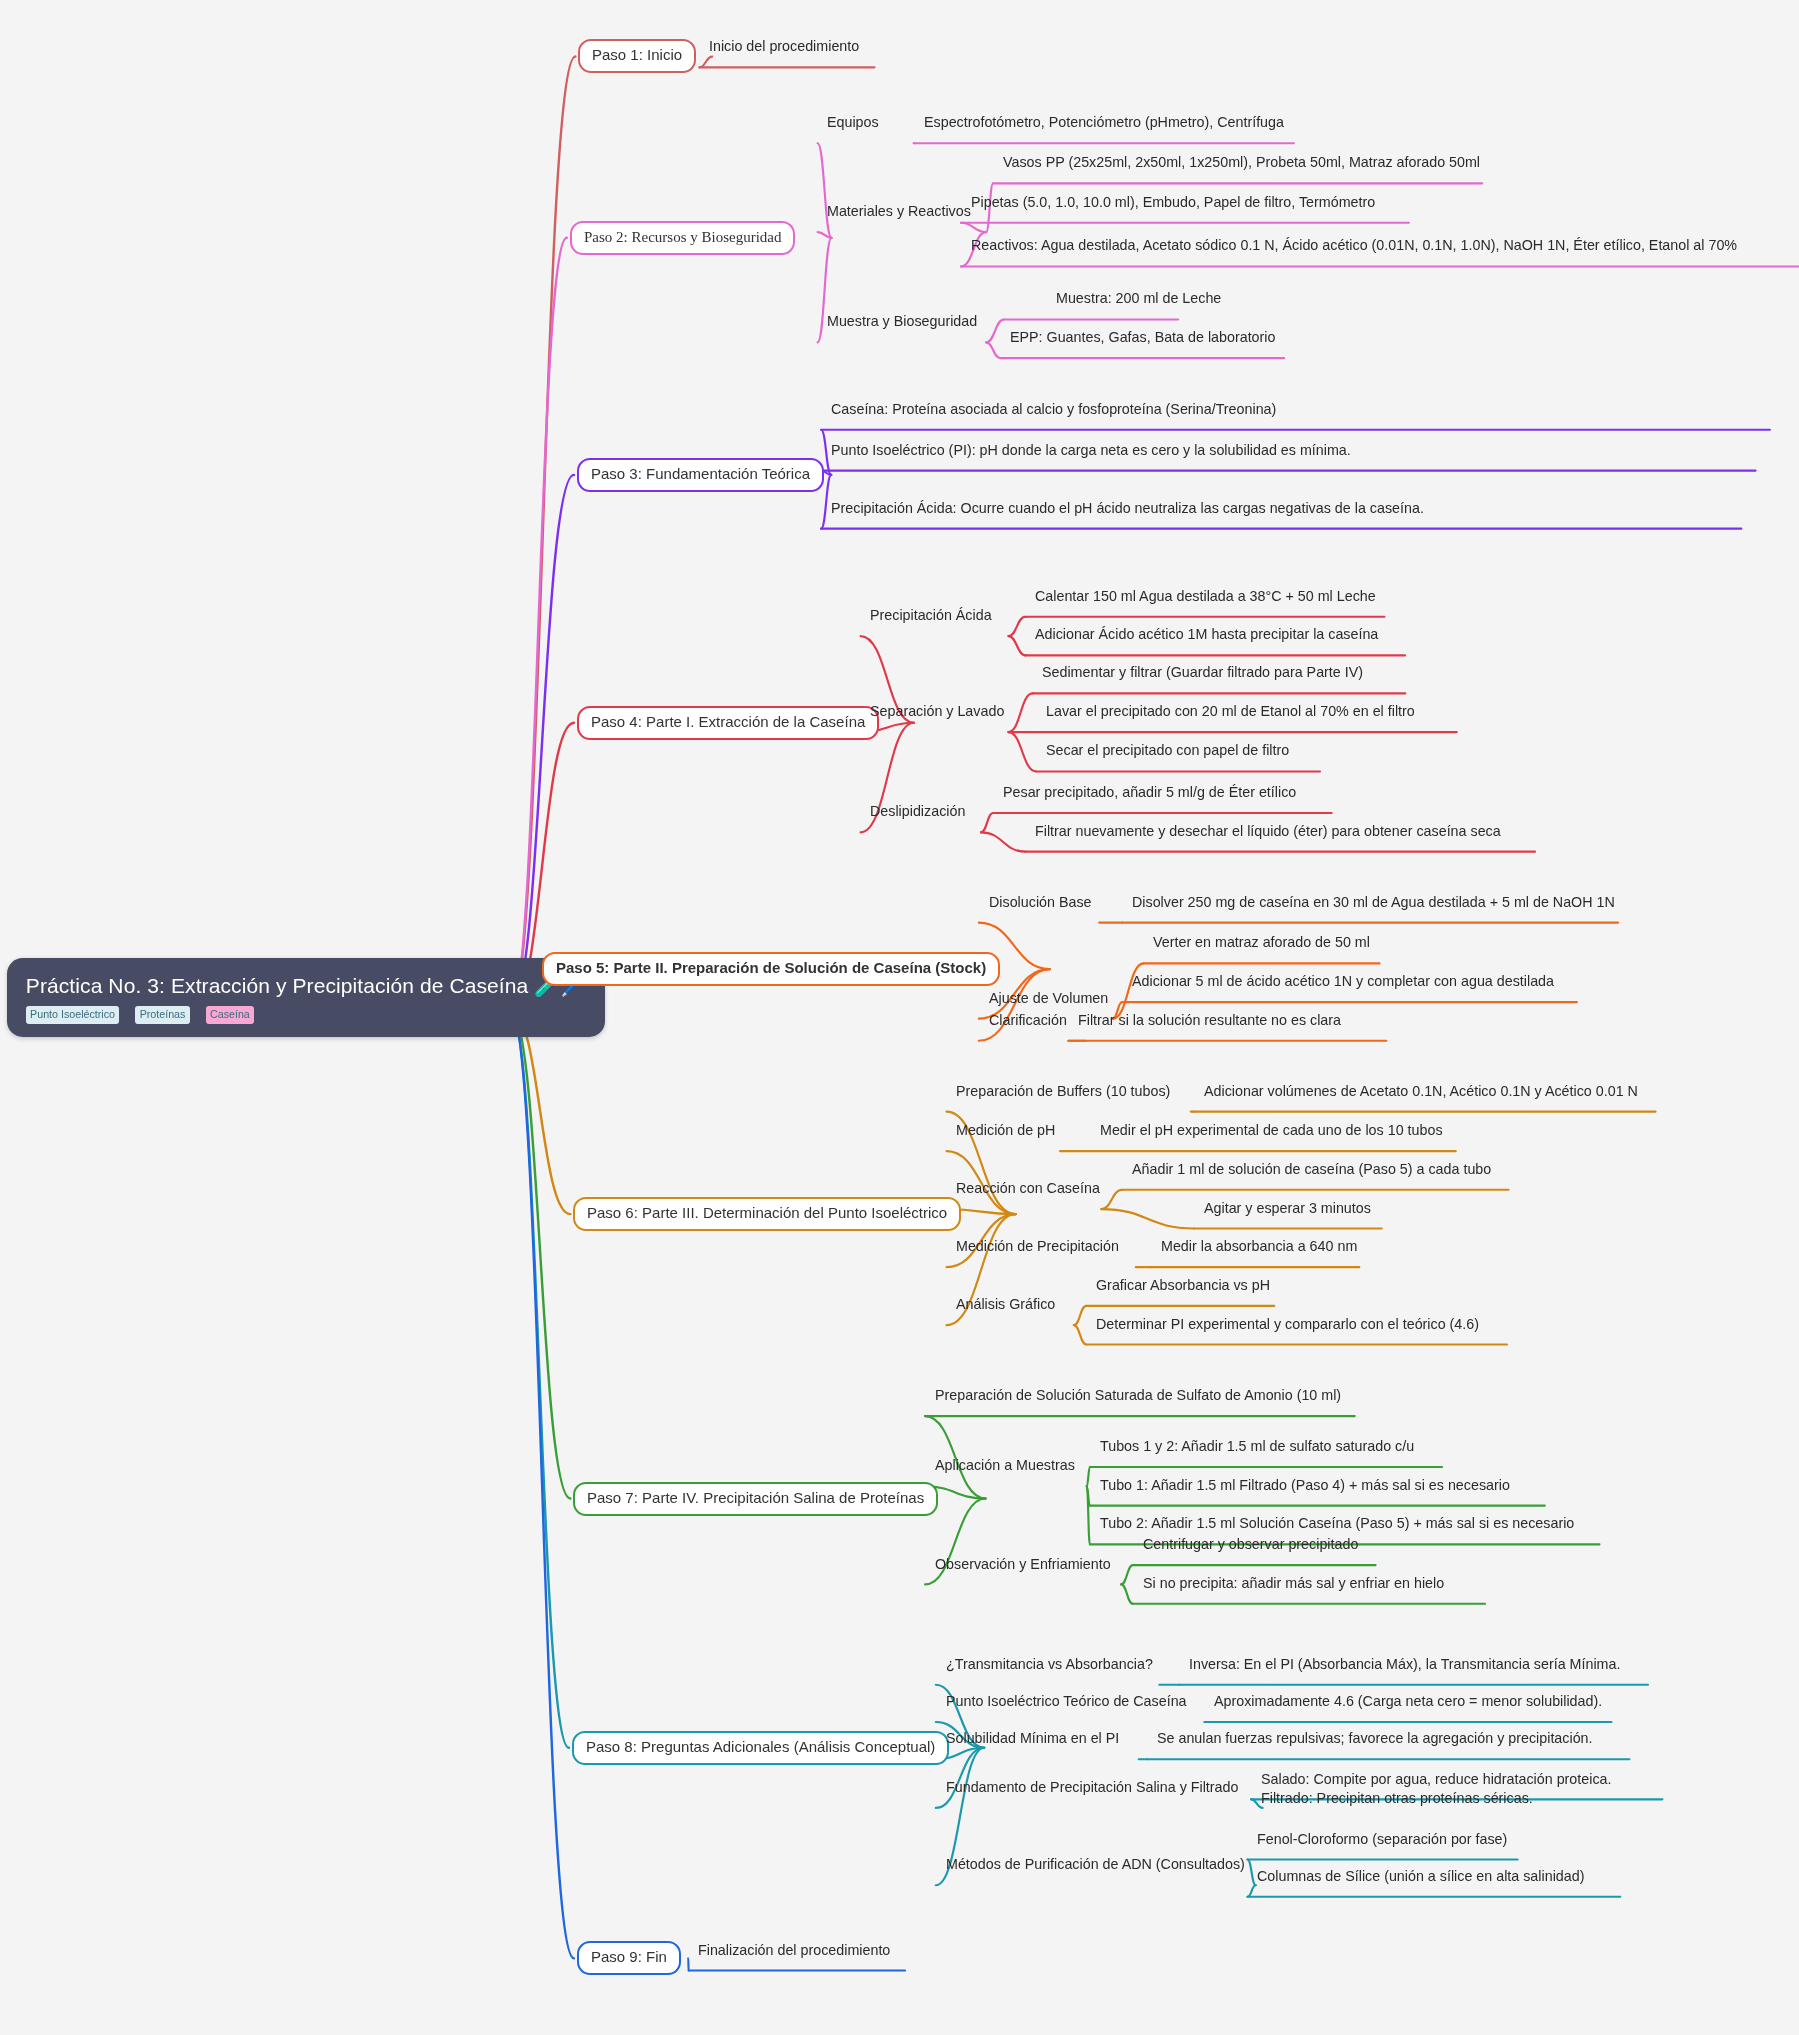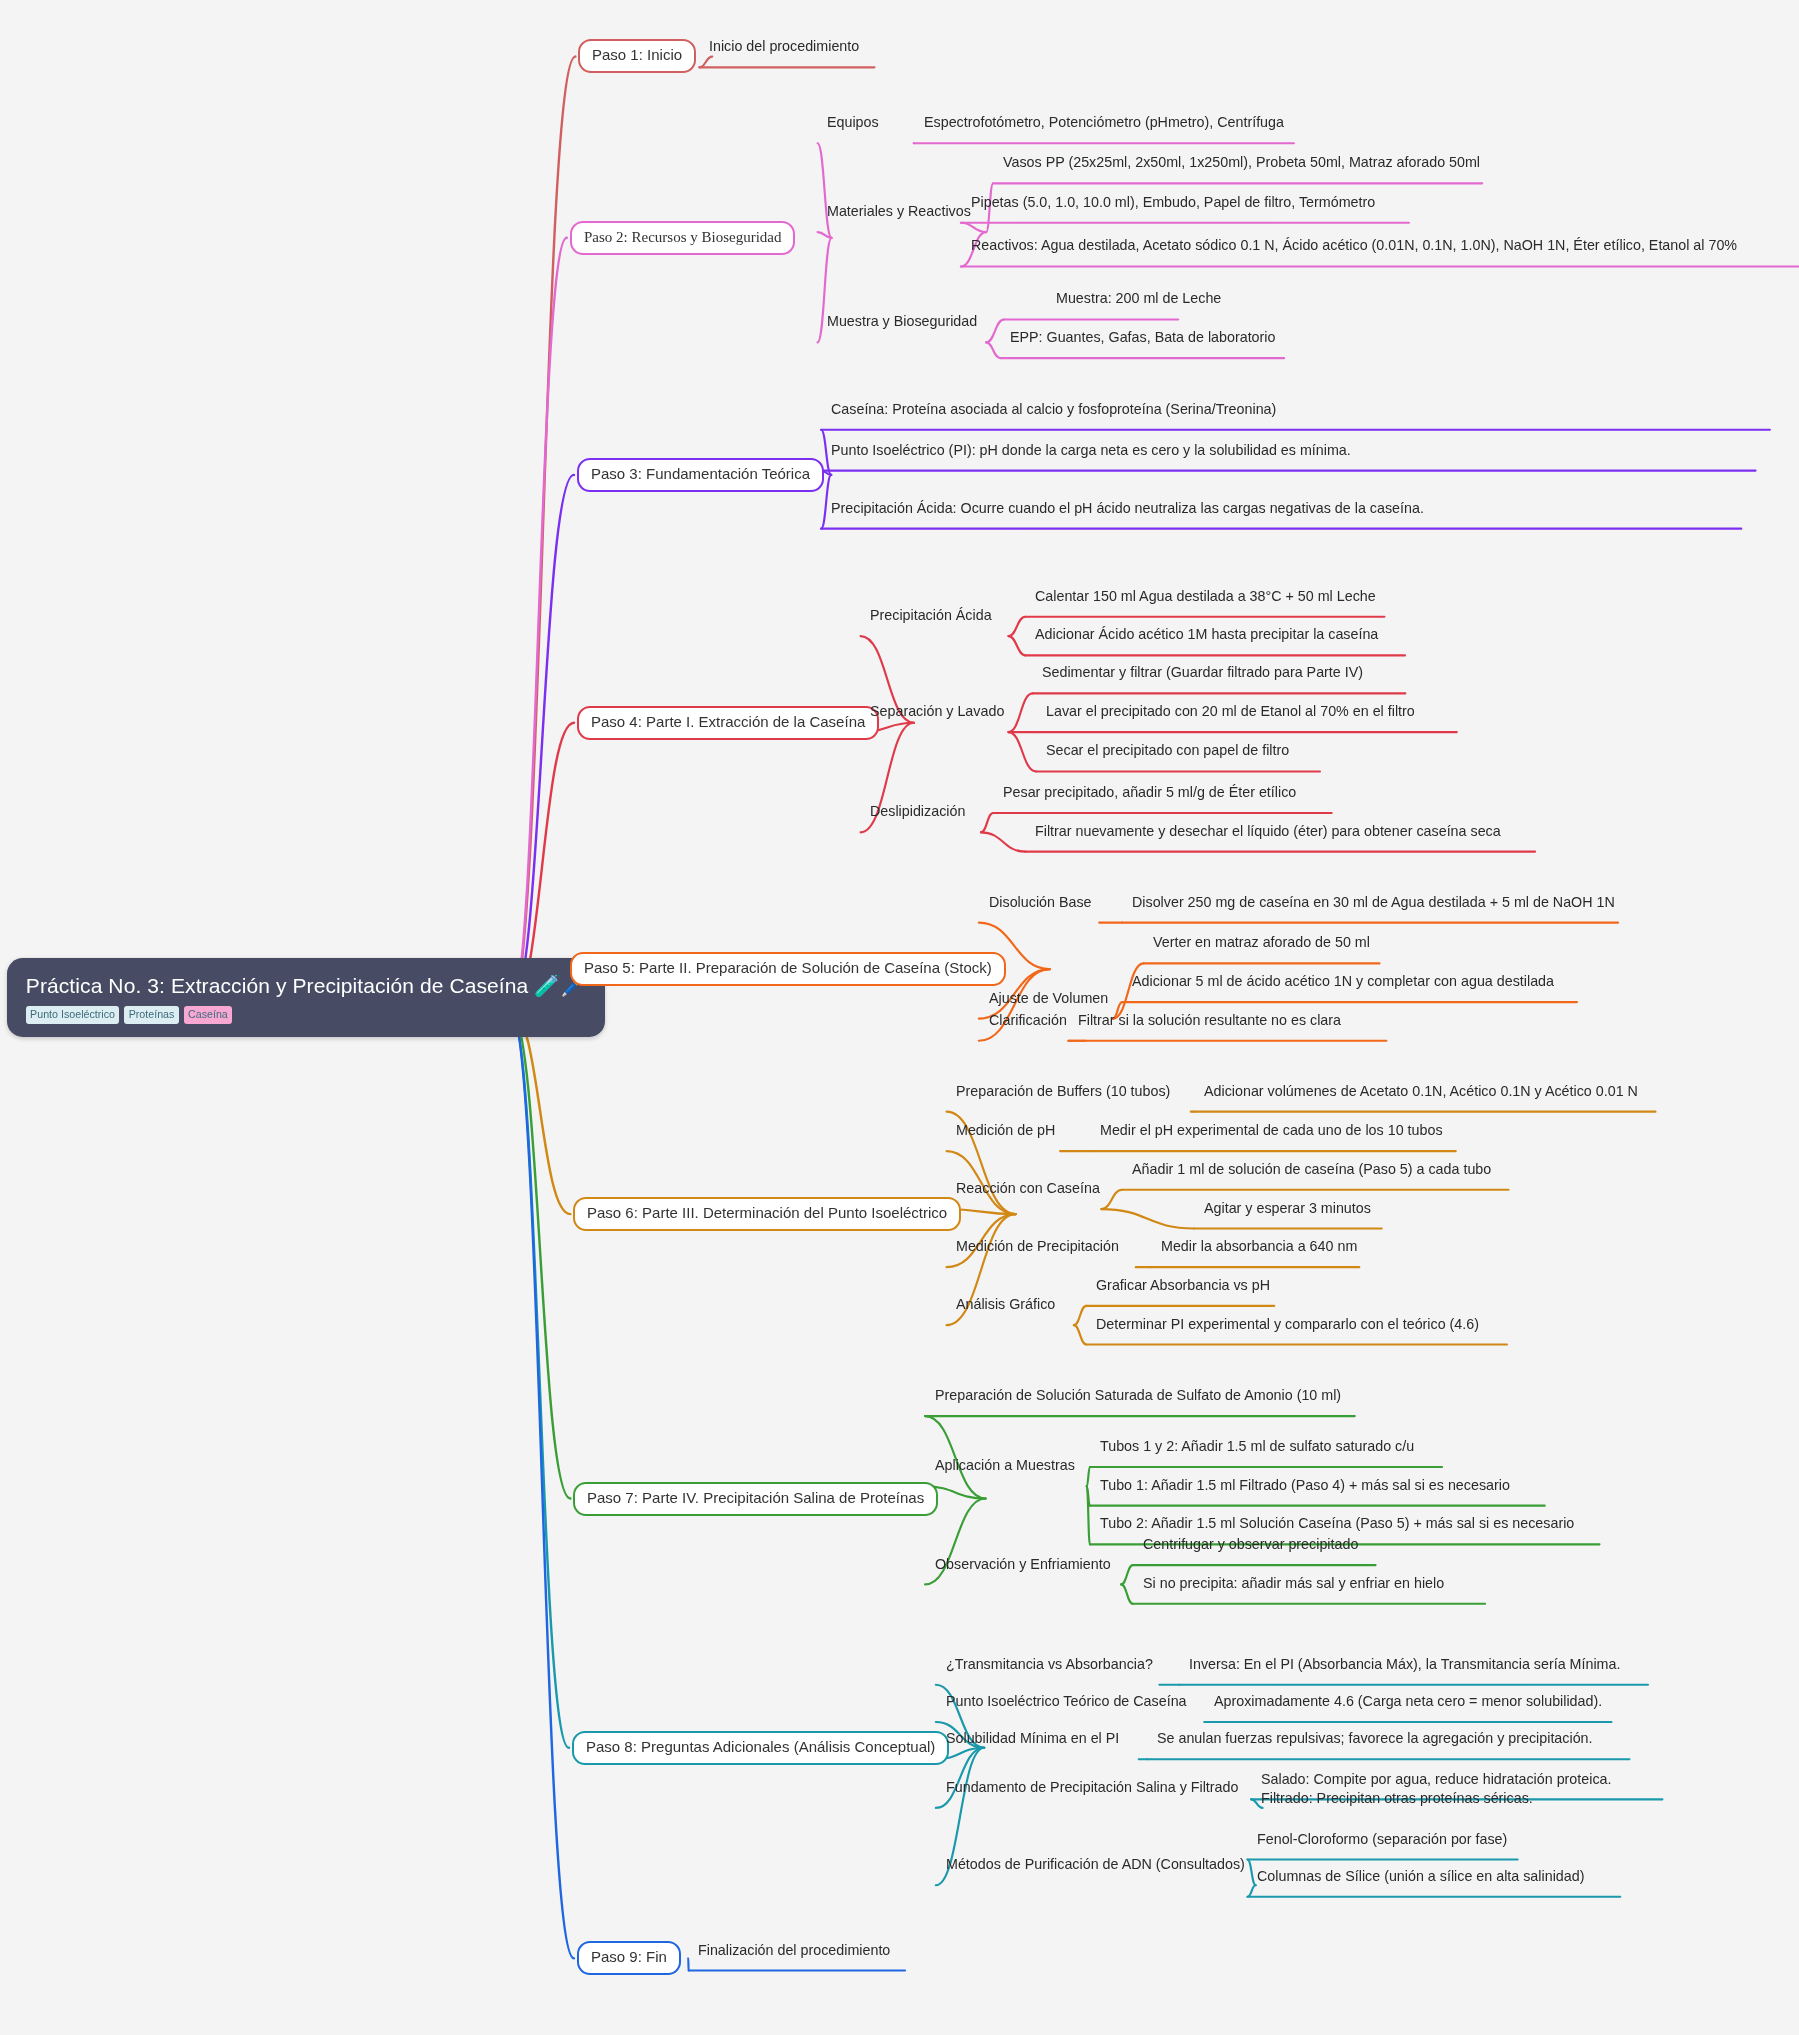--- a/index.html
+++ b/index.html
@@ -19,21 +19,21 @@
 
   .root{
     background:#474b63;
     color:#ffffff;
     border-radius:15.8px;
     padding:15.8px 18.6px 13px 18.6px;
     box-shadow:0 1.4px 4.3px rgba(0,0,0,.18);
     white-space:nowrap;
   }
   .root .rtitle{font-size:21px;letter-spacing:0.1px;line-height:1.15;}
-  .root .rtags{margin-top:7.9px;display:flex;gap:5px;}
+  .root .rtags{margin-top:7.9px;display:flex;gap:16px;}
   .root .rtag{
     background:#ddeef2;color:#3d6b7d;
     font-size:10.7px;line-height:1;
     padding:3.6px 4.3px 4.3px 4.3px;border-radius:2.9px;
   }
 
   .branch{
     background:#ffffff;
     border:2.9px solid #999;
     border-radius:13px;
@@ -195,21 +195,21 @@
       <div class="node lbl" style="left: 870px; top: 606px;"><span>Precipitación Ácida</span></div>
       <div class="node leaf" style="left: 1035px; top: 587px;"><span>Calentar 150 ml Agua destilada a 38°C + 50 ml Leche</span></div>
       <div class="node leaf" style="left: 1035px; top: 625px;"><span>Adicionar Ácido acético 1M hasta precipitar la caseína</span></div>
       <div class="node lbl" style="left: 870px; top: 702px;"><span>Separación y Lavado</span></div>
       <div class="node leaf" style="left: 1042px; top: 663px;"><span>Sedimentar y filtrar (Guardar filtrado para Parte IV)</span></div>
       <div class="node leaf" style="left: 1046px; top: 702px;"><span>Lavar el precipitado con 20 ml de Etanol al 70% en el filtro</span></div>
       <div class="node leaf" style="left: 1046px; top: 741px;"><span>Secar el precipitado con papel de filtro</span></div>
       <div class="node lbl" style="left: 870px; top: 802px;"><span>Deslipidización</span></div>
       <div class="node leaf" style="left: 1003px; top: 783px;"><span>Pesar precipitado, añadir 5 ml/g de Éter etílico</span></div>
       <div class="node leaf" style="left: 1035px; top: 822px;"><span>Filtrar nuevamente y desechar el líquido (éter) para obtener caseína seca</span></div>
-      <div class="node branch" style="left: 570px; border-color: rgb(242, 103, 26); top: 952px;"><span>Paso 5: Parte II. Preparación de Solución de Caseína (Stock)</span></div>
+      <div class="node branch" style="left: 542px; border-color: rgb(242, 103, 26); top: 952px; font-weight: bold;"><span>Paso 5: Parte II. Preparación de Solución de Caseína (Stock)</span></div>
       <div class="node lbl" style="left: 989px; top: 893px;"><span>Disolución Base</span></div>
       <div class="node leaf" style="left: 1132px; top: 893px;"><span>Disolver 250 mg de caseína en 30 ml de Agua destilada + 5 ml de NaOH 1N</span></div>
       <div class="node lbl" style="left: 989px; top: 989px;"><span>Ajuste de Volumen</span></div>
       <div class="node leaf" style="left: 1153px; top: 933px;"><span>Verter en matraz aforado de 50 ml</span></div>
       <div class="node leaf" style="left: 1132px; top: 972px;"><span>Adicionar 5 ml de ácido acético 1N y completar con agua destilada</span></div>
       <div class="node lbl" style="left: 989px; top: 1011px;"><span>Clarificación</span></div>
       <div class="node leaf" style="left: 1078px; top: 1011px;"><span>Filtrar si la solución resultante no es clara</span></div>
       <div class="node branch" style="left: 573px; border-color: rgb(209, 136, 20); top: 1197px;"><span>Paso 6: Parte III. Determinación del Punto Isoeléctrico</span></div>
       <div class="node lbl" style="left: 956px; top: 1082px;"><span>Preparación de Buffers (10 tubos)</span></div>
       <div class="node leaf" style="left: 1204px; top: 1082px;"><span>Adicionar volúmenes de Acetato 0.1N, Acético 0.1N y Acético 0.01 N</span></div>

